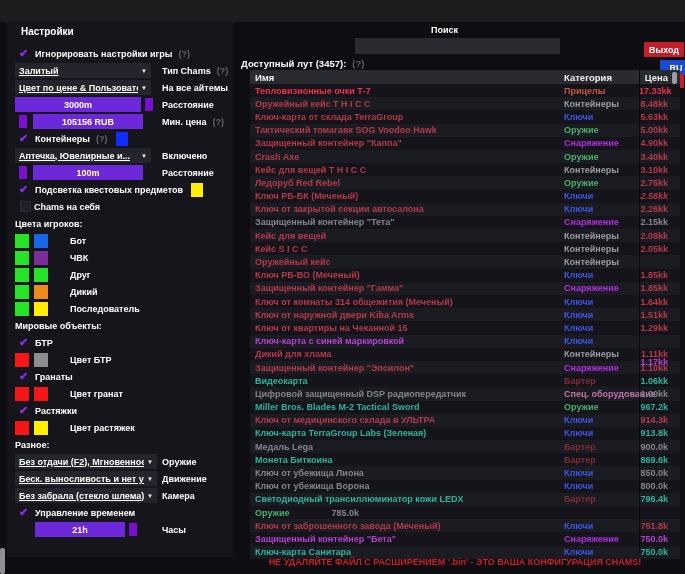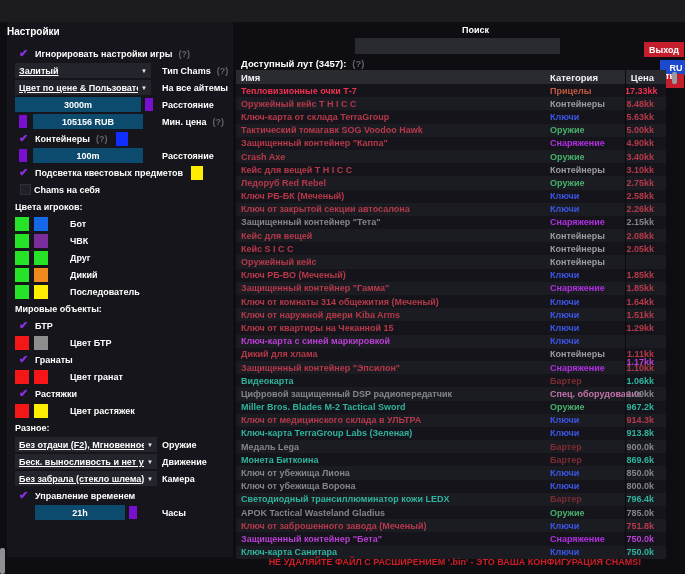--- a/index.html
+++ b/index.html
@@ -6,56 +6,56 @@
   html,body { background:#000; }
   #app {
     position:relative; width:685px; height:574px; overflow:hidden;
     background:#0d0d12; font-family:"Liberation Sans", sans-serif;
     font-weight:bold; -webkit-font-smoothing:antialiased;
   }
   .titlebar { position:absolute; left:0; top:0; width:685px; height:22px; background:#1c1c1e; }
 
   
   .left-panel { position:absolute; left:7px; top:22px; width:226px; height:535px; background:#15151b; }
-  .panel-title { position:absolute; left:0; top:4px; font-size:10px; color:#ffffff; }
+  .panel-title { position:absolute; left:14px; top:4px; font-size:10px; color:#ffffff; }
   .rows { position:absolute; left:0; top:23px; width:226px; }
   .srow { height:17px; display:flex; align-items:center; padding-left:8px; font-size:9px; color:#ffffff; white-space:nowrap; }
   .section { color:#ffffff; }
   .check { color:#8b2ee6; font-size:11px; width:13px; margin-left:4px; line-height:11px; }
   .uncheck { width:11px; height:11px; background:#20202a; border:1px solid #2e2e38; margin-left:5px; }
   .clabel { margin-left:3px; }
   .qm { margin-left:6px; color:#63636b; }
   .zone { width:139px; flex:none; display:flex; align-items:center; }
   .dd { background:#23242c; height:15px; width:136px; flex:none; display:flex; align-items:center; justify-content:space-between; padding:0 4px; }
   .dd.wide { width:142px; }
   .ddv { overflow:hidden; white-space:nowrap;text-decoration:underline; }
   .caret { font-size:6px; margin-left:3px; color:#e8e8ea; }
-  .inp { background:#0c4a6e; height:15px; display:flex; align-items:center; justify-content:center; }
+  .inp { background:#6d28d9; height:15px; display:flex; align-items:center; justify-content:center; }
   .sw { flex:none; display:inline-block; }
   .sw-bar { width:8px; height:13px; }
   .sw-box { width:12px; height:14px; margin-left:8px; }
   .sw-sq { width:14px; height:14px; }
   .rlabel { margin-left:8px; }
   .cp2 { margin-left:5px; }
   .cplabel { margin-left:22px; }
   .left-scroll { position:absolute; left:0; top:548px; width:5px; height:26px; background:#8f8f94; border-radius:2px; }
 
   
-  .search-label { position:absolute; left:373px; top:25px; width:205px; text-align:center; font-size:9px; color:#ffffff; }
+  .search-label { position:absolute; left:342px; top:25px; width:205px; text-align:center; font-size:9px; color:#ffffff; }
   .search-input { position:absolute; left:355px; top:38px; width:205px; height:16px; background:#2a2a31; border:none; outline:none;
                   color:#fff; font-family:"Liberation Sans",sans-serif; font-size:9px; padding:0 4px; }
   .btn { position:absolute; display:flex; align-items:center; justify-content:center; font-size:9px; color:#ffffff; cursor:default;margin-top:18px; }
   .btn-exit { left:644px; top:24px; width:40px; height:15px; background:#c41e2c; }
   .btn-ru { left:660px; top:42px; width:32px; height:15px; background:#1b4ad1; }
   .btn-kappa { left:516px; top:56px; width:102px; height:14px; background:#7634f5; }
   .btn-discard { left:624px; top:56px; width:60px; height:14px; background:#c41e2c; }
   .loot-label { position:absolute; left:241px; top:58px; font-size:9.5px; color:#ffffff; }
   .loot-help { color:#63636b; margin-left:6px; }
 
-  .table-wrap { position:absolute; left:236px; top:70px; width:430px; height:502px; overflow:hidden; }
+  .table-wrap { position:absolute; left:250px; top:70px; width:430px; height:502px; overflow:hidden; }
   .thead { height:14px; display:flex; align-items:center; background:#2a2a31; font-size:9.5px; color:#f0f0f2; }
   .tname { width:309px; flex:none; padding-left:5px; overflow:hidden; white-space:nowrap; }
   .tcat  { width:80px;  flex:none; padding-left:5px; white-space:nowrap; }
   .tprice{ width:41px;  flex:none; text-align:right; padding-right:12px; white-space:nowrap; }
   .trow { height:13.2px; display:flex; align-items:center; font-size:9px; }
   .trow:nth-child(odd) { background:#14141a; }
   .trow:nth-child(even) { background:#1b1b22; }
   .colsep { position:absolute; top:0; width:1px; height:483px; background:#0a0a0e; }
   .table-scroll { position:absolute; left:672px; top:72px; width:5px; height:12px; background:#9a9aa2; border-radius:2px; }
 
@@ -110,20 +110,29 @@
           <span class="qm">(?)</span>
         </div>
         <div class="srow">
           <span class="check">✔</span>
           <span class="clabel">Контейнеры</span>
           <span class="qm">(?)</span>
           <span class="sw sw-box" style="background: rgb(15, 46, 255);"></span>
         </div>
         <div class="srow">
           <div class="zone">
+            <div class="dd">
+              <span class="ddv">Аптечка, Ювелирные и...</span>
+              <span class="caret">▼</span>
+            </div>
+          </div>
+          <span class="rlabel">Включено</span>
+        </div>
+        <div class="srow">
+          <div class="zone">
             <span class="sw sw-bar" style="background: rgb(122, 16, 207); margin-left: 4px;"></span>
             <div class="inp" style="margin-left: 6px; width: 110px;">100m</div>
           </div>
           <span class="rlabel">Расстояние</span>
         </div>
         <div class="srow">
           <span class="check">✔</span>
           <span class="clabel">Подсветка квестовых предметов</span>
           <span class="sw sw-box" style="background: rgb(255, 238, 0);"></span>
         </div>
@@ -285,21 +294,21 @@
           <span class="tprice" style="color: rgb(181, 57, 74);">3.10kk</span>
         </div>
         <div class="trow">
           <span class="tname" style="color: rgb(181, 57, 74);">Ледоруб Red Rebel</span>
           <span class="tcat" style="color: rgb(72, 177, 108);">Оружие</span>
           <span class="tprice" style="color: rgb(181, 57, 74);">2.75kk</span>
         </div>
         <div class="trow">
           <span class="tname" style="color: rgb(181, 57, 74);">Ключ РБ-БК (Меченый)</span>
           <span class="tcat" style="color: rgb(60, 85, 228);">Ключи</span>
-          <span class="tprice" style="color: rgb(181, 57, 74);">2.58kk</span>
+          <span class="tprice" style="color: rgb(181, 57, 74); font-style: italic;">2.58kk</span>
         </div>
         <div class="trow">
           <span class="tname" style="color: rgb(181, 57, 74);">Ключ от закрытой секции автосалона</span>
           <span class="tcat" style="color: rgb(60, 85, 228);">Ключи</span>
           <span class="tprice" style="color: rgb(181, 57, 74);">2.26kk</span>
         </div>
         <div class="trow">
           <span class="tname" style="color: rgb(132, 132, 140);">Защищенный контейнер "Тета"</span>
           <span class="tcat" style="color: rgb(176, 47, 224);">Снаряжение</span>
           <span class="tprice" style="color: rgb(132, 132, 140);">2.15kk</span>
@@ -403,21 +412,20 @@
           <span class="tname" style="color: rgb(132, 132, 140);">Ключ от убежища Ворона</span>
           <span class="tcat" style="color: rgb(60, 85, 228);">Ключи</span>
           <span class="tprice" style="color: rgb(132, 132, 140);">800.0k</span>
         </div>
         <div class="trow">
           <span class="tname" style="color: rgb(47, 179, 157);">Светодиодный трансиллюминатор кожи LEDX</span>
           <span class="tcat" style="color: rgb(126, 44, 51);">Бартер</span>
           <span class="tprice" style="color: rgb(47, 179, 157);">796.4k</span>
         </div>
         <div class="trow">
-          <span class="tname" style="color: rgb(132, 132, 140);">APOK Tactical Wasteland Gladius</span>
           <span class="tcat" style="color: rgb(72, 177, 108);">Оружие</span>
           <span class="tprice" style="color: rgb(132, 132, 140);">785.0k</span>
         </div>
         <div class="trow">
           <span class="tname" style="color: rgb(181, 57, 74);">Ключ от заброшенного завода (Меченый)</span>
           <span class="tcat" style="color: rgb(60, 85, 228);">Ключи</span>
           <span class="tprice" style="color: rgb(181, 57, 74);">751.8k</span>
         </div>
         <div class="trow">
           <span class="tname" style="color: rgb(185, 63, 212);">Защищенный контейнер "Бета"</span>

